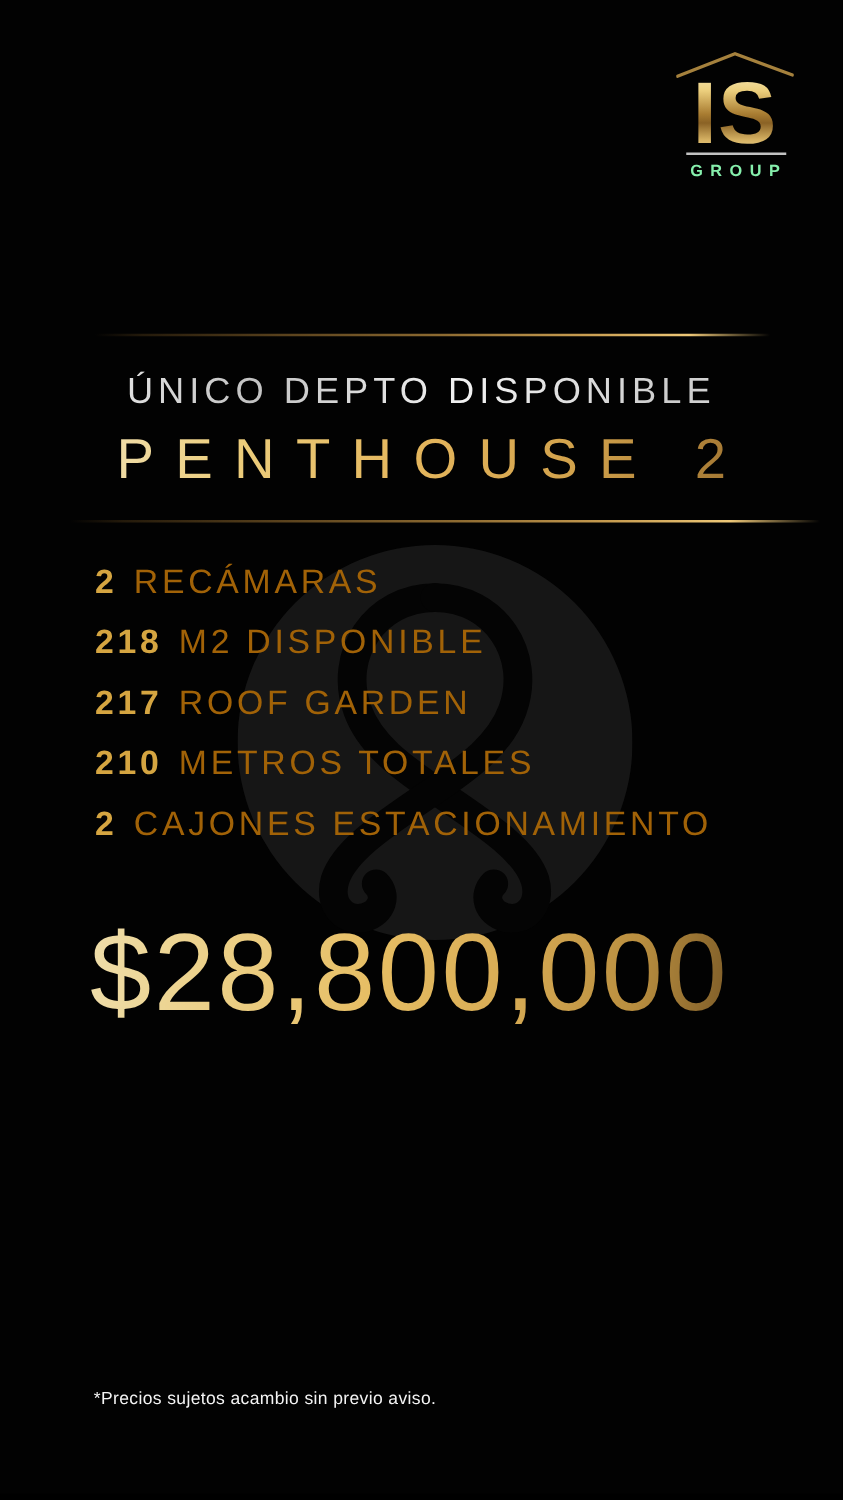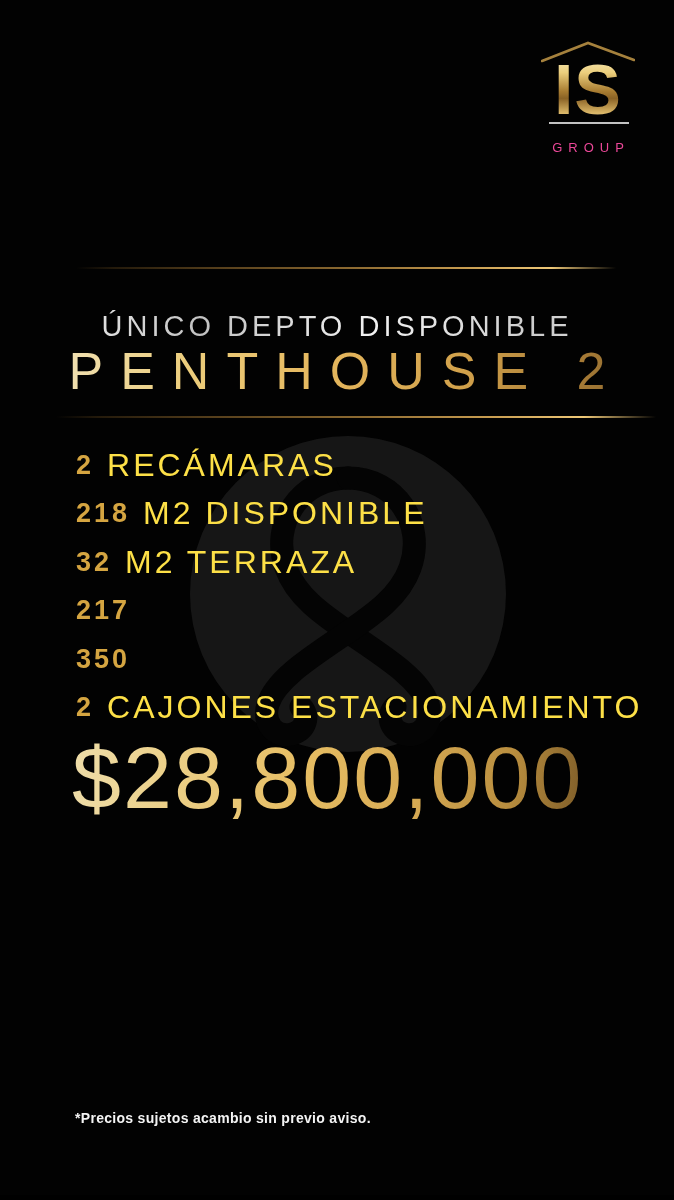--- a/index.html
+++ b/index.html
@@ -49,28 +49,28 @@
     position: absolute;
     left: 549px;
     top: 122px;
     width: 80px;
     height: 2px;
     background: #c2c2c2;
   }
   .logo-sub {
     position: absolute;
     left: 518px;
-    top: 140px;
+    top: 129px;
     width: 140px;
     text-align: center;
     font-size: 13px;
-    font-weight: 400;
+    font-weight: 700;
     letter-spacing: 6px;
     text-indent: 6px;
-    color: #ec4899;
+    color: #86efac;
   }
 
   
   .divider {
     position: absolute;
     height: 2px;
     background: linear-gradient(90deg,
       rgba(10,6,2,0) 0%, #241a0b 7%, #5a421d 28%, #8f6c32 52%,
       #c79c50 72%, #eec878 88%, rgba(10,6,2,0) 100%);
   }
@@ -83,28 +83,27 @@
     left: 0; top: 297px;
     width: 100%;
     text-align: center;
     font-size: 29px;
     font-weight: 300;
     letter-spacing: 4px;
     background: linear-gradient(95deg, #ffffff 0%, #c2c2c2 30%, #f2f2f2 55%, #cccccc 80%, #ededed 100%);
     -webkit-background-clip: text;
     background-clip: text;
     color: transparent;
-    margin-top: 13px;
   }
   .title {
     position: absolute;
     left: 0; top: 341px;
     width: 100%;
     text-align: center;
-    font-size: 52px;
+    font-size: 45px;
     font-weight: 400;
     letter-spacing: 17px;
     text-indent: 17px;
     background: linear-gradient(97deg, #f0e0b2 10%, #eccd7c 28%, #e5b75e 48%, #d2a24c 68%, #a87c36 85%, #8a6730 95%);
     -webkit-background-clip: text;
     background-clip: text;
     color: transparent;
   }
 
   
@@ -121,24 +120,24 @@
     white-space: nowrap;
   }
   .feature-value {
     font-size: 27px;
     font-weight: 700;
     letter-spacing: 3px;
     color: #d5a541;
     margin-right: 13px;
   }
   .feature-label {
-    font-size: 32px;
+    font-size: 27px;
     font-weight: 300;
     letter-spacing: 3px;
-    color: #fde047;
+    color: #a16207;
   }
 
   
   .price {
     position: absolute;
     left: 72px;
     top: 734px;
     font-size: 88px;
     line-height: 1;
     font-weight: 400;
@@ -148,21 +147,21 @@
     background-clip: text;
     color: transparent;
   }
 
   
   .disclaimer {
     position: absolute;
     left: 75px;
     top: 1110px;
     font-size: 14px;
-    font-weight: 700;
+    font-weight: 400;
     letter-spacing: 0.3px;
     color: #f4f4f4;
   }
 </style>
 </head>
 <body>
 
 <div class="poster">
 
   <svg class="watermark" viewBox="0 0 316 316" aria-hidden="true">
@@ -188,28 +187,26 @@
   <ul class="features">
     <li>
       <span class="feature-value">2</span>
       <span class="feature-label">RECÁMARAS</span>
     </li>
     <li>
       <span class="feature-value">218</span>
       <span class="feature-label">M2 DISPONIBLE</span>
     </li>
     <li>
-      <span class="feature-value">32</span>
-      <span class="feature-label">M2 TERRAZA</span>
-    </li>
-    <li>
       <span class="feature-value">217</span>
-    </li>
-    <li>
-      <span class="feature-value">350</span>
+      <span class="feature-label">ROOF GARDEN</span>
+    </li>
+    <li>
+      <span class="feature-value">210</span>
+      <span class="feature-label">METROS TOTALES</span>
     </li>
     <li>
       <span class="feature-value">2</span>
       <span class="feature-label">CAJONES ESTACIONAMIENTO</span>
     </li>
   </ul>
 
   <div class="price">$28,800,000</div>
 
   <div class="disclaimer">*Precios sujetos acambio sin previo aviso.</div>

